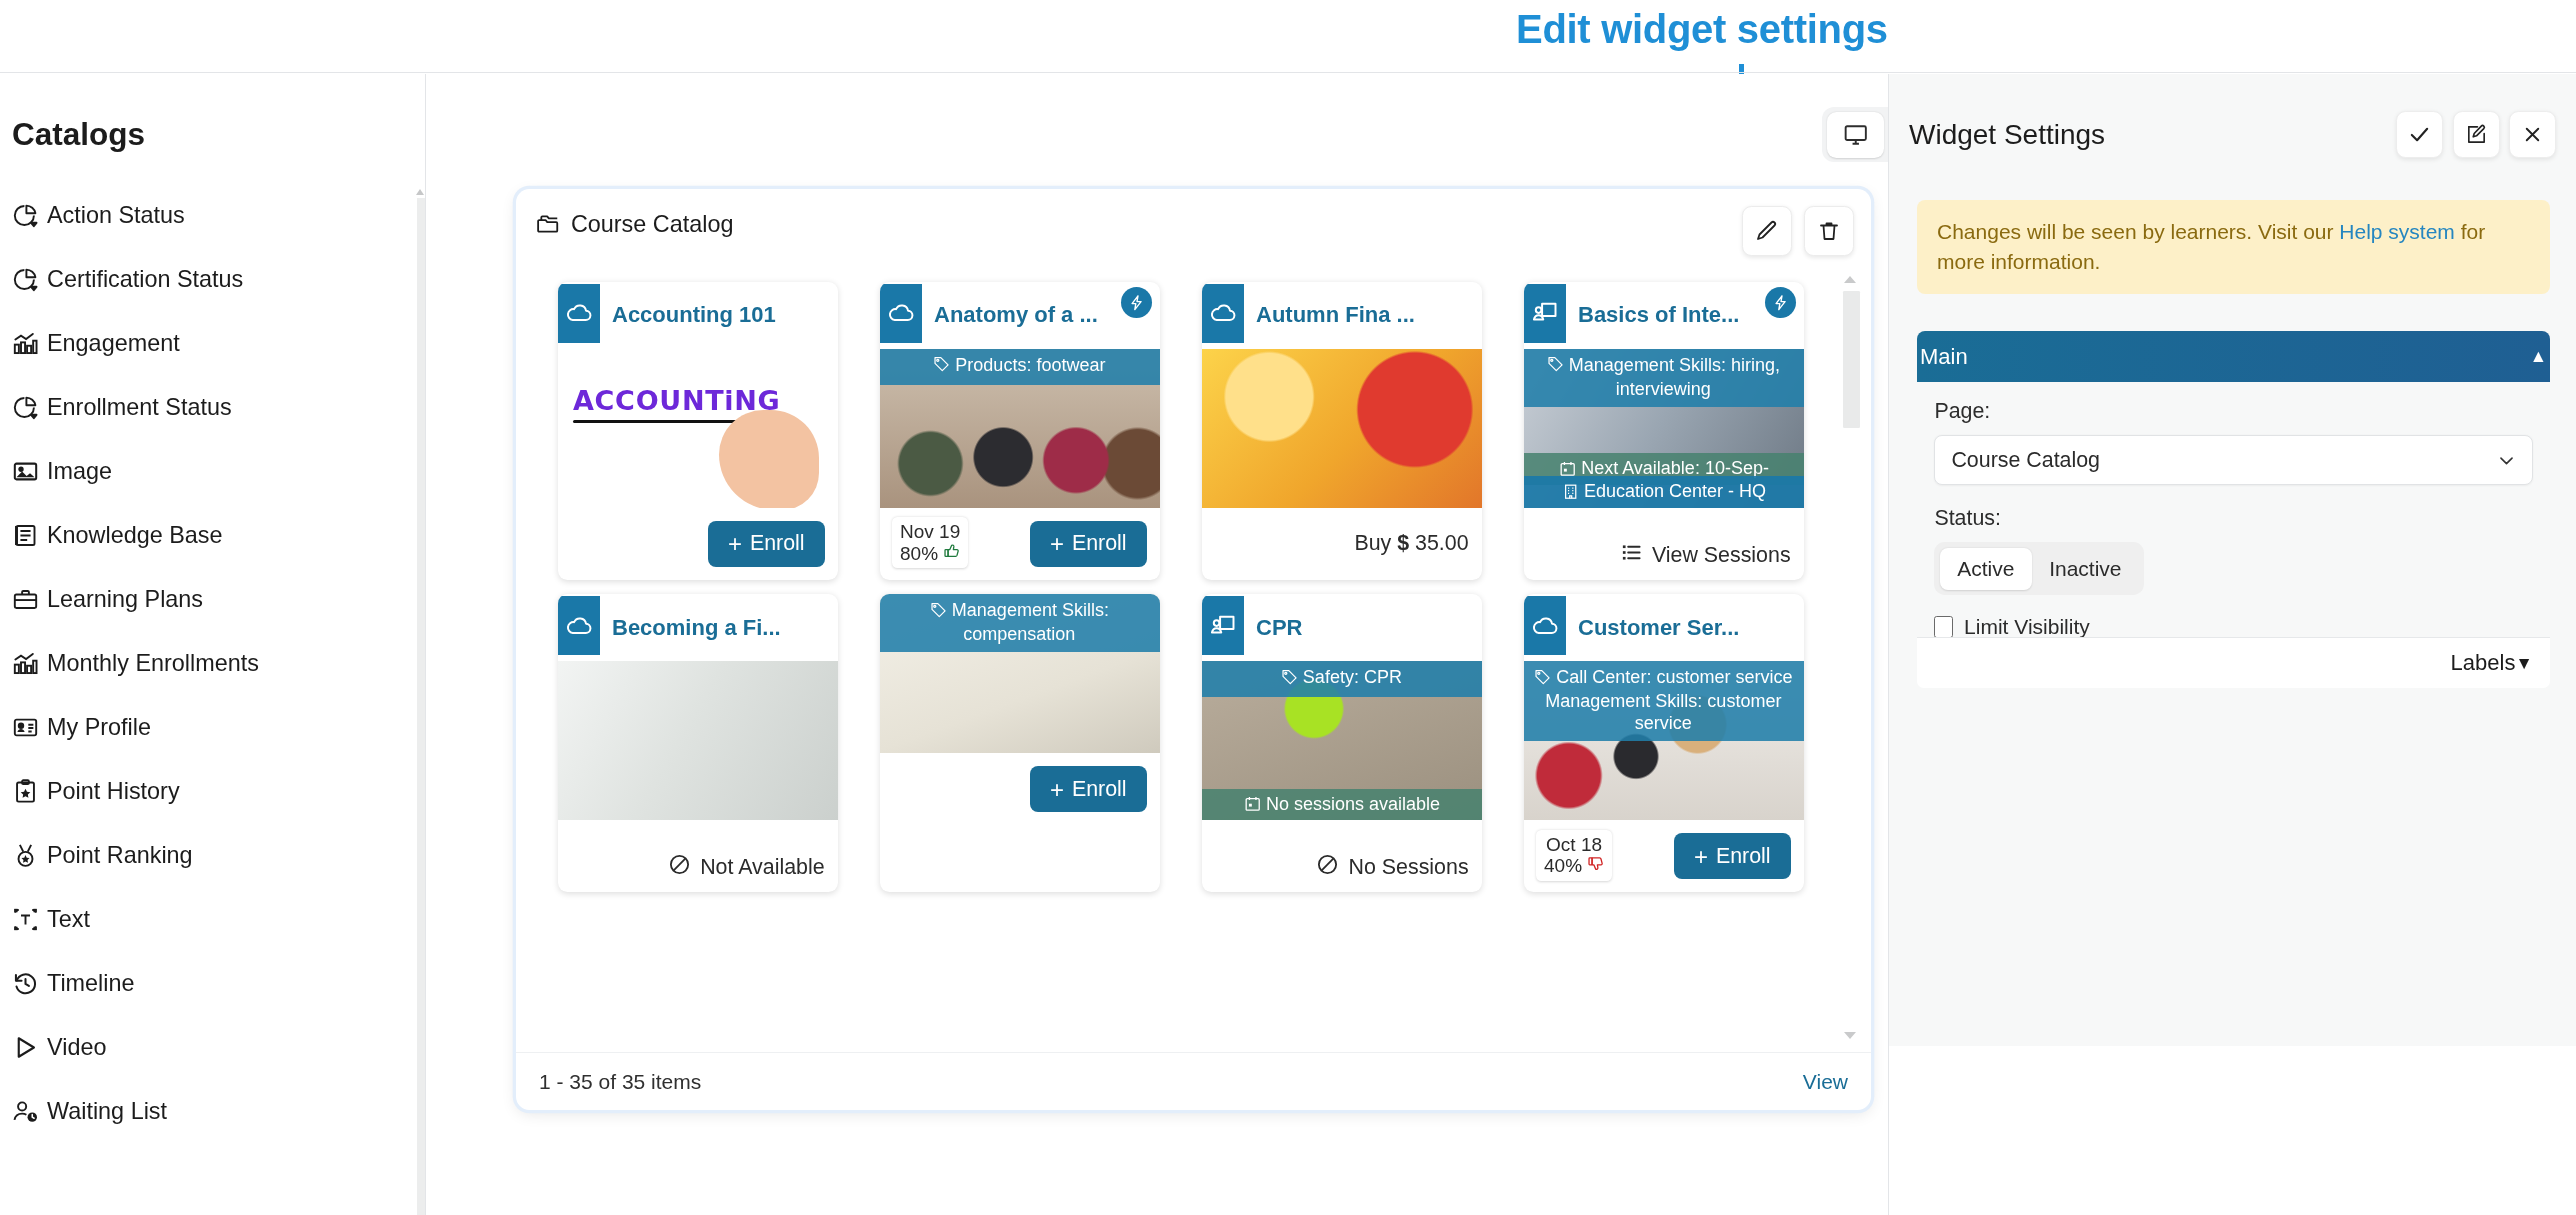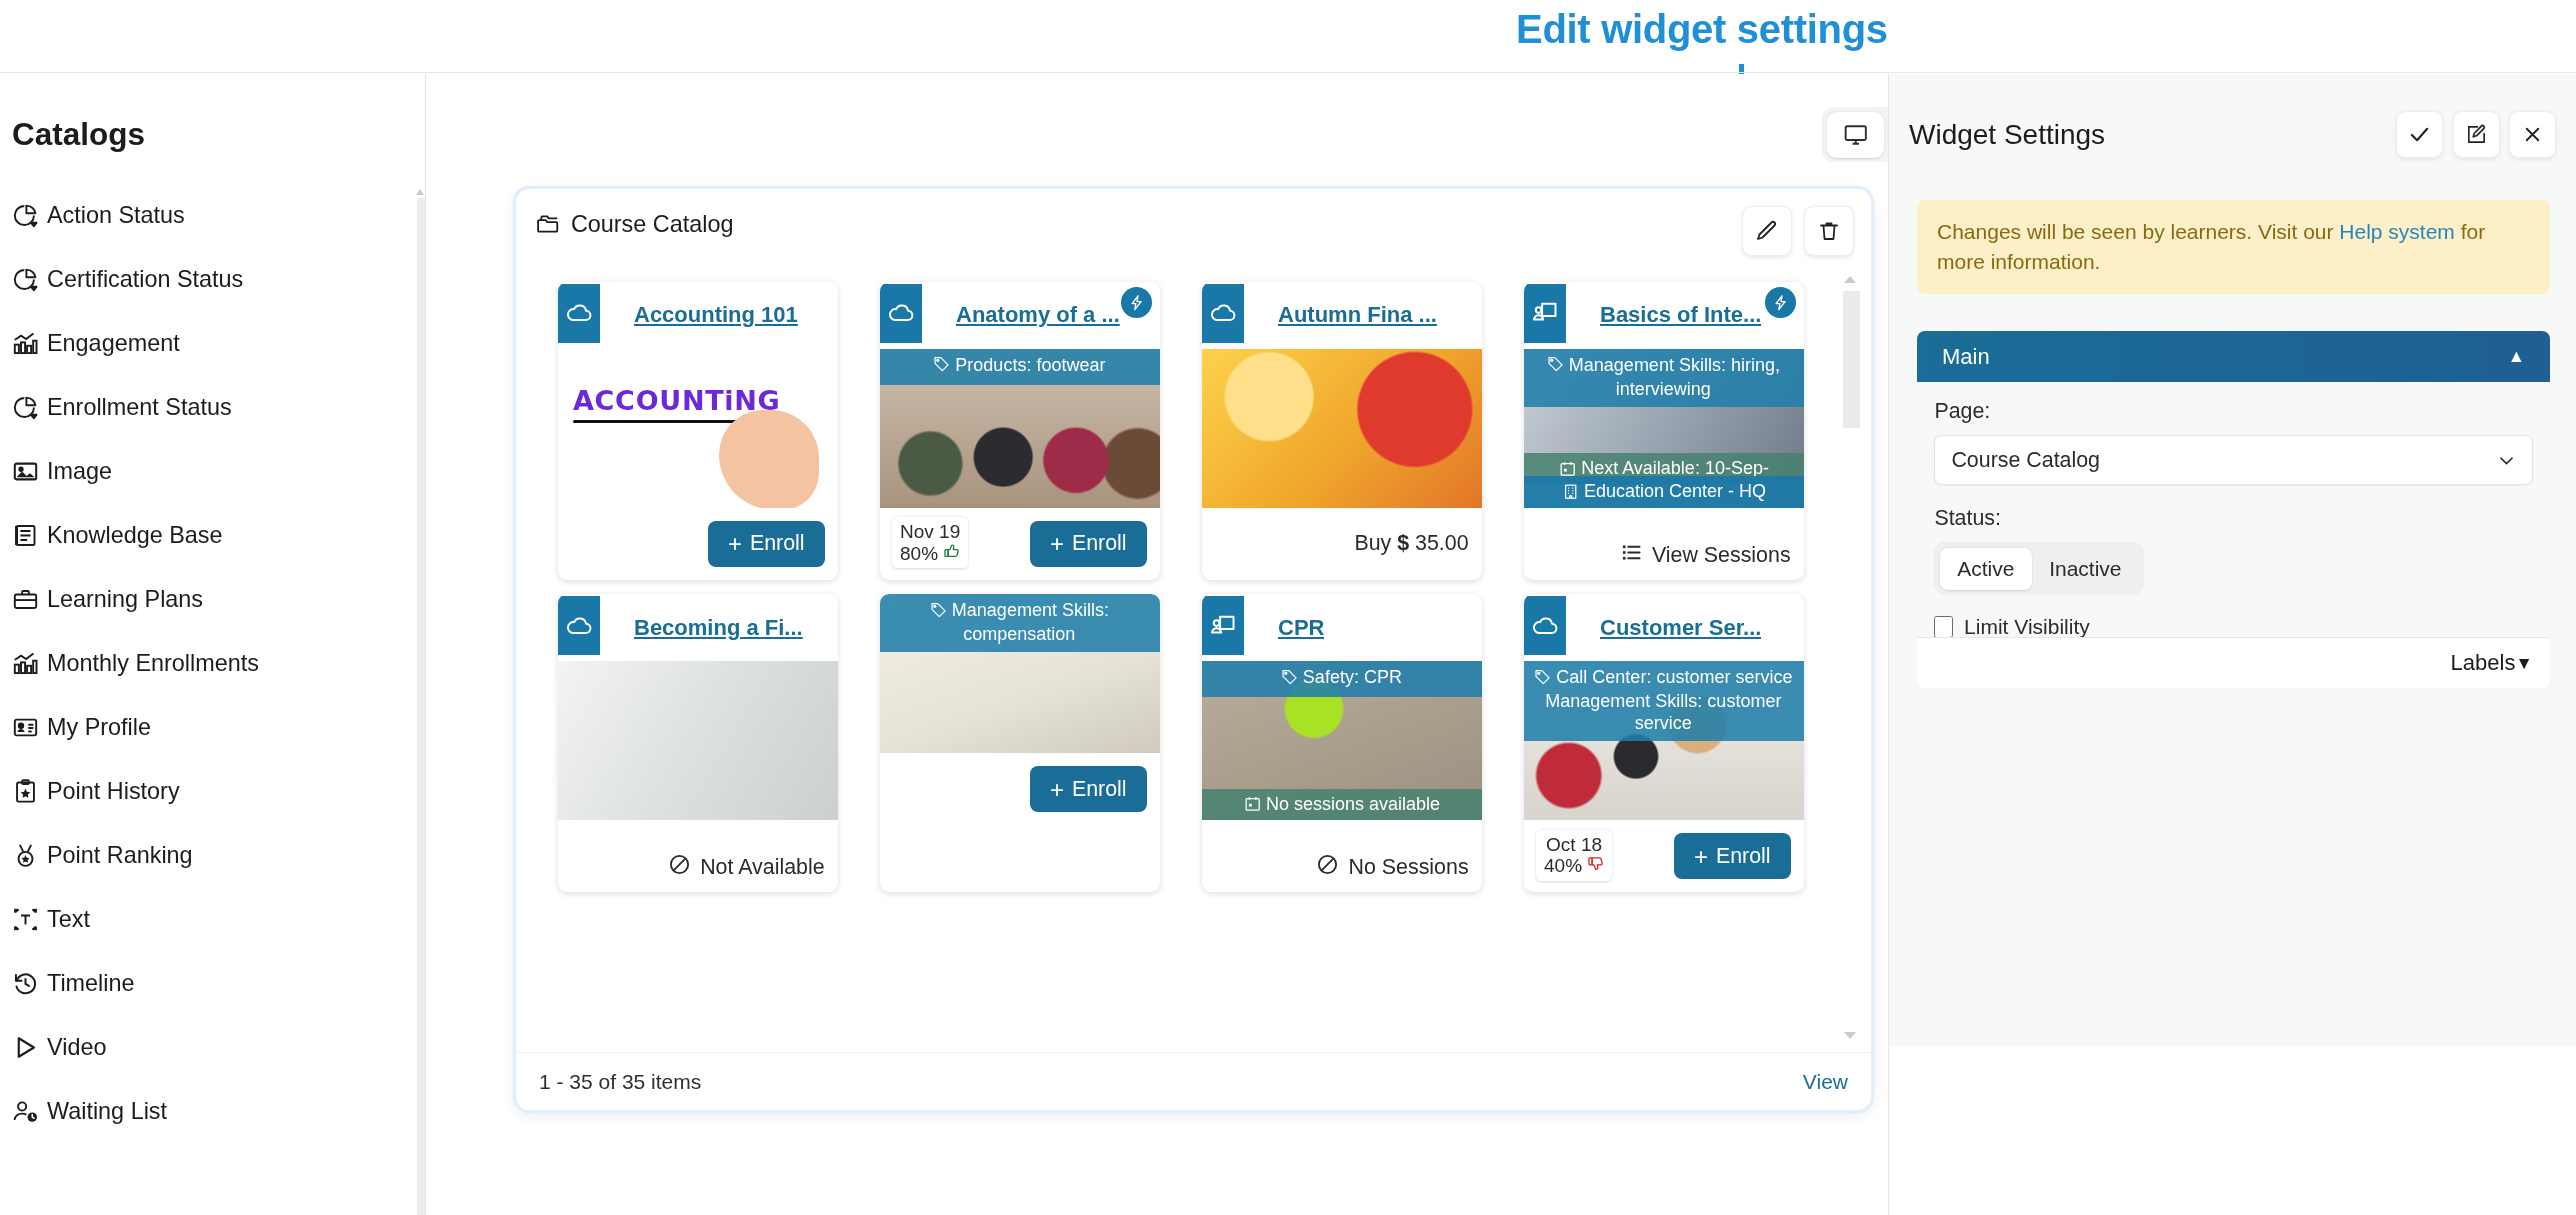--- a/index.html
+++ b/index.html
@@ -143,21 +143,21 @@
     height: 67px; display: flex; align-items: center; position: relative;
   }
   .cc-type {
     width: 42px; height: 59px; background: #1a78a8;
     display: flex; align-items: center; justify-content: center;
     flex: 0 0 42px; margin-top: -4px;
   }
   .cc-type svg { width: 28px; height: 28px; }
   .cc-name {
     font-size: 22px; font-weight: 700; color: #1a6d96;
-    margin-left: 34px; white-space: nowrap; overflow: hidden; text-decoration: underline;
+    margin-left: 12px; white-space: nowrap; overflow: hidden;
   }
   .cc-flash {
     position: absolute; right: 8px; top: 5.4px;
     width: 31px; height: 31px; border-radius: 50%; background: #1a78a8;
     display: flex; align-items: center; justify-content: center;
   }
   .cc-flash svg { width: 17.4px; height: 17.4px; }
   .cc-media { position: relative; height: 159px; overflow: hidden; }
   .cc-tagbar {
     position: absolute; left: 0; top: 0; width: 100%;
@@ -283,21 +283,21 @@
     color: #8a6a10; font-size: 21px; line-height: 1.42;
   }
   .alert a { color: #2586c0; text-decoration: none; }
   .accordion-main {
     position: absolute; left: 28px; top: 257px; width: 633px;
     border-radius: 8px 8px 0 0; overflow: hidden;
   }
   .acc-header {
     height: 51px; background: linear-gradient(90deg,#1a6d96,#1f5f93);
     color: #ffffff; font-size: 22px; display: flex; align-items: center;
-    justify-content: space-between; padding: 0 25px; cursor: pointer;
+    justify-content: space-between; padding: 0 3px; cursor: pointer;
   }
   .acc-caret { font-size: 17.4px; }
   .acc-body { background: #f7f8f8; padding: 17.4px 17.4px 23px 17.4px; }
   .field-label { font-size: 21.4px; color: #2d2d2d; margin-bottom: 10.7px; }
   .select-box {
     height: 50px; background: #ffffff; border: 0.7px solid #e1e3e5;
     border-radius: 8px; box-shadow: 0 0.7px 2px rgba(0,0,0,.05);
     display: flex; align-items: center; justify-content: space-between;
     padding: 0 16px; font-size: 21.4px; color: #2b2b2b; cursor: pointer;
     margin-bottom: 21.4px;

